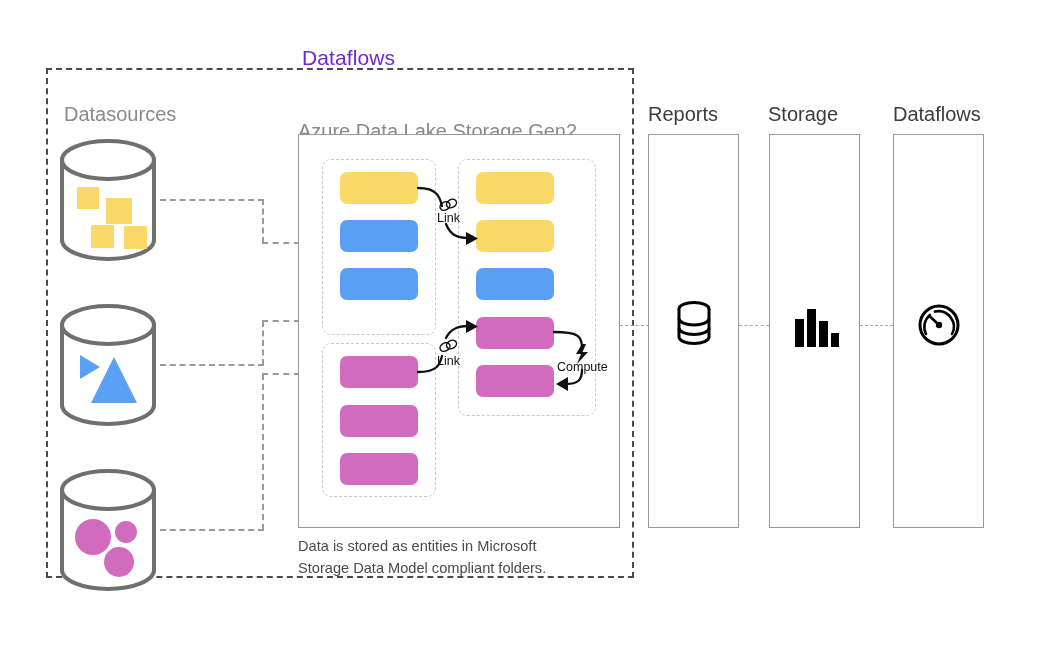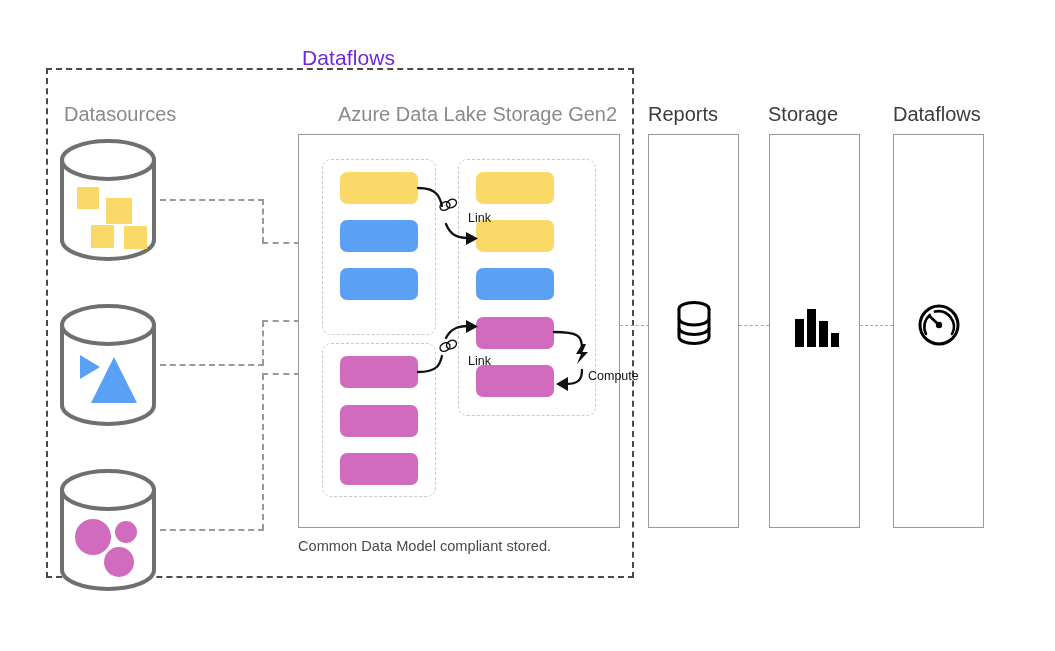--- a/index.html
+++ b/index.html
@@ -100,35 +100,34 @@
     width: 300px;
     font-size: 14.6px;
     line-height: 22px;
     color: #4a4a4a;
   }
 
   .link-label, .compute-label {
     font-size: 12.5px;
     color: #111;
     white-space: nowrap;
-    margin-left: 31px;
   }
 
   svg { display: block; overflow: visible; }
 </style>
 </head>
 <body>
 
 <div id="canvas">
 
   <div class="abs" id="dataflows-boundary"></div>
   <div class="abs" id="dataflows-title">Dataflows</div>
 
   <div class="abs col-caption" style="left:64px; top:103px;">Datasources</div>
-  <div class="abs col-caption" style="left:298px; top:103px;margin-left:40px;">Azure Data Lake Storage Gen2</div>
+  <div class="abs col-caption" style="left:298px; top:120px;">Azure Data Lake Storage Gen2</div>
   <div class="abs col-caption dark" style="left:648px; top:103px;">Reports</div>
   <div class="abs col-caption dark" style="left:768px; top:103px;">Storage</div>
   <div class="abs col-caption dark" style="left:893px; top:103px;">Dataflows</div>
 
   <div class="abs" style="left:58px; top:140px;">
     <svg width="100" height="120" viewBox="0 0 100 120">
       <path d="M4 20 L4 100 A46 19 0 0 0 96 100 L96 20" fill="#ffffff" stroke="#6f6f6f" stroke-width="4"></path>
       <ellipse cx="50" cy="20" rx="46" ry="19" fill="#ffffff" stroke="#6f6f6f" stroke-width="4"></ellipse>
       <rect x="19" y="47" width="22" height="22" fill="#FBD969"></rect>
       <rect x="48" y="58" width="26" height="26" fill="#FBD969"></rect>
@@ -208,24 +207,25 @@
     <ellipse cx="14.5" cy="6.5" rx="5.2" ry="4" fill="none" stroke="#111" stroke-width="1.5" transform="rotate(-30 14.5 6.5)"></ellipse>
   </svg>
   <div class="abs link-label" style="left:437px; top:354px;">Link</div>
 
   <svg class="abs" style="left:552px; top:326px;" width="70" height="70">
     <path d="M2 6 C26 6, 30 10, 30 22" fill="none" stroke="#111" stroke-width="2.3" stroke-linecap="round"></path>
     <path d="M30 44 C30 54, 26 58, 14 58" fill="none" stroke="#111" stroke-width="2.3" stroke-linecap="round"></path>
     <polygon points="16,51 4,58 16,65" fill="#111"></polygon>
     <polygon points="30,18 24,28 29,28 25,38 36,26 30.5,26 34,18" fill="#111"></polygon>
   </svg>
-  <div class="abs compute-label" style="left:557px; top:369px;text-align:center;">Compute</div>
+  <div class="abs compute-label" style="left:557px; top:360px;text-align:center;">Compute</div>
 
   <div class="abs" id="adls-note">
-    <div>Common Data Model compliant stored.</div>
+    <div>Data is stored as entities in Microsoft</div>
+    <div>Storage Data Model compliant folders.</div>
   </div>
 
   <div class="abs dash-h-thin" style="left:620px; top:325px; width:29px;"></div>
   <div class="abs dash-h-thin" style="left:739px; top:325px; width:30px;"></div>
   <div class="abs dash-h-thin" style="left:860px; top:325px; width:33px;"></div>
 
   <div class="abs col-box" style="left:648px; top:134px; width:91px; height:394px;"></div>
   <svg class="abs" style="left:676px; top:300px;" width="36" height="46">
     <ellipse cx="18" cy="9" rx="15" ry="6.4" fill="#fff" stroke="#000" stroke-width="3"></ellipse>
     <path d="M3 9 L3 37 A15 6.4 0 0 0 33 37 L33 9" fill="#fff" stroke="#000" stroke-width="3"></path>

